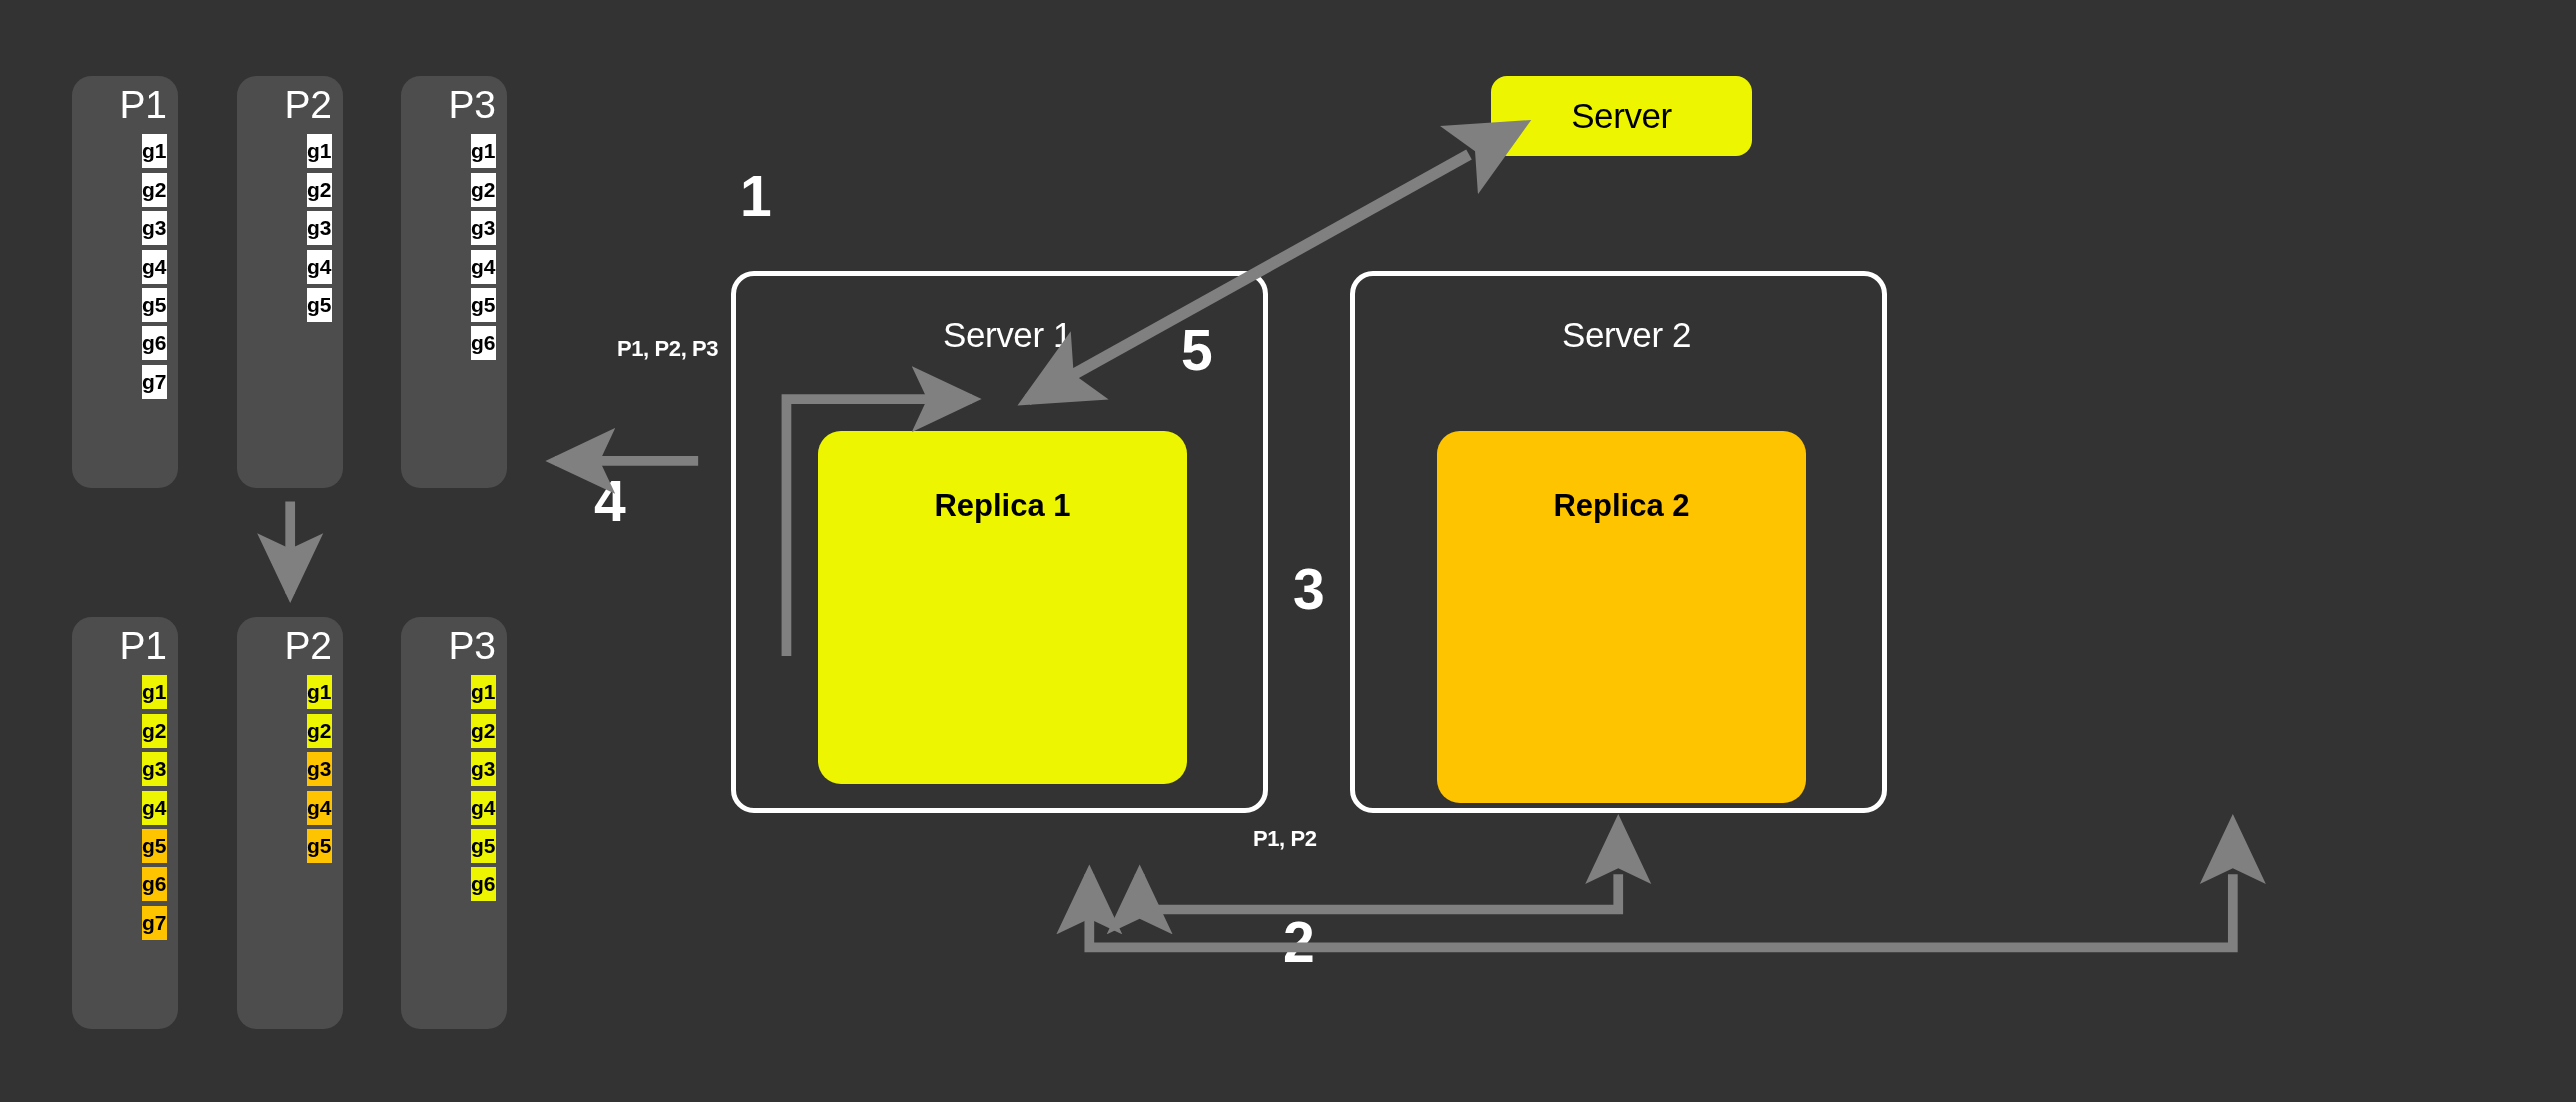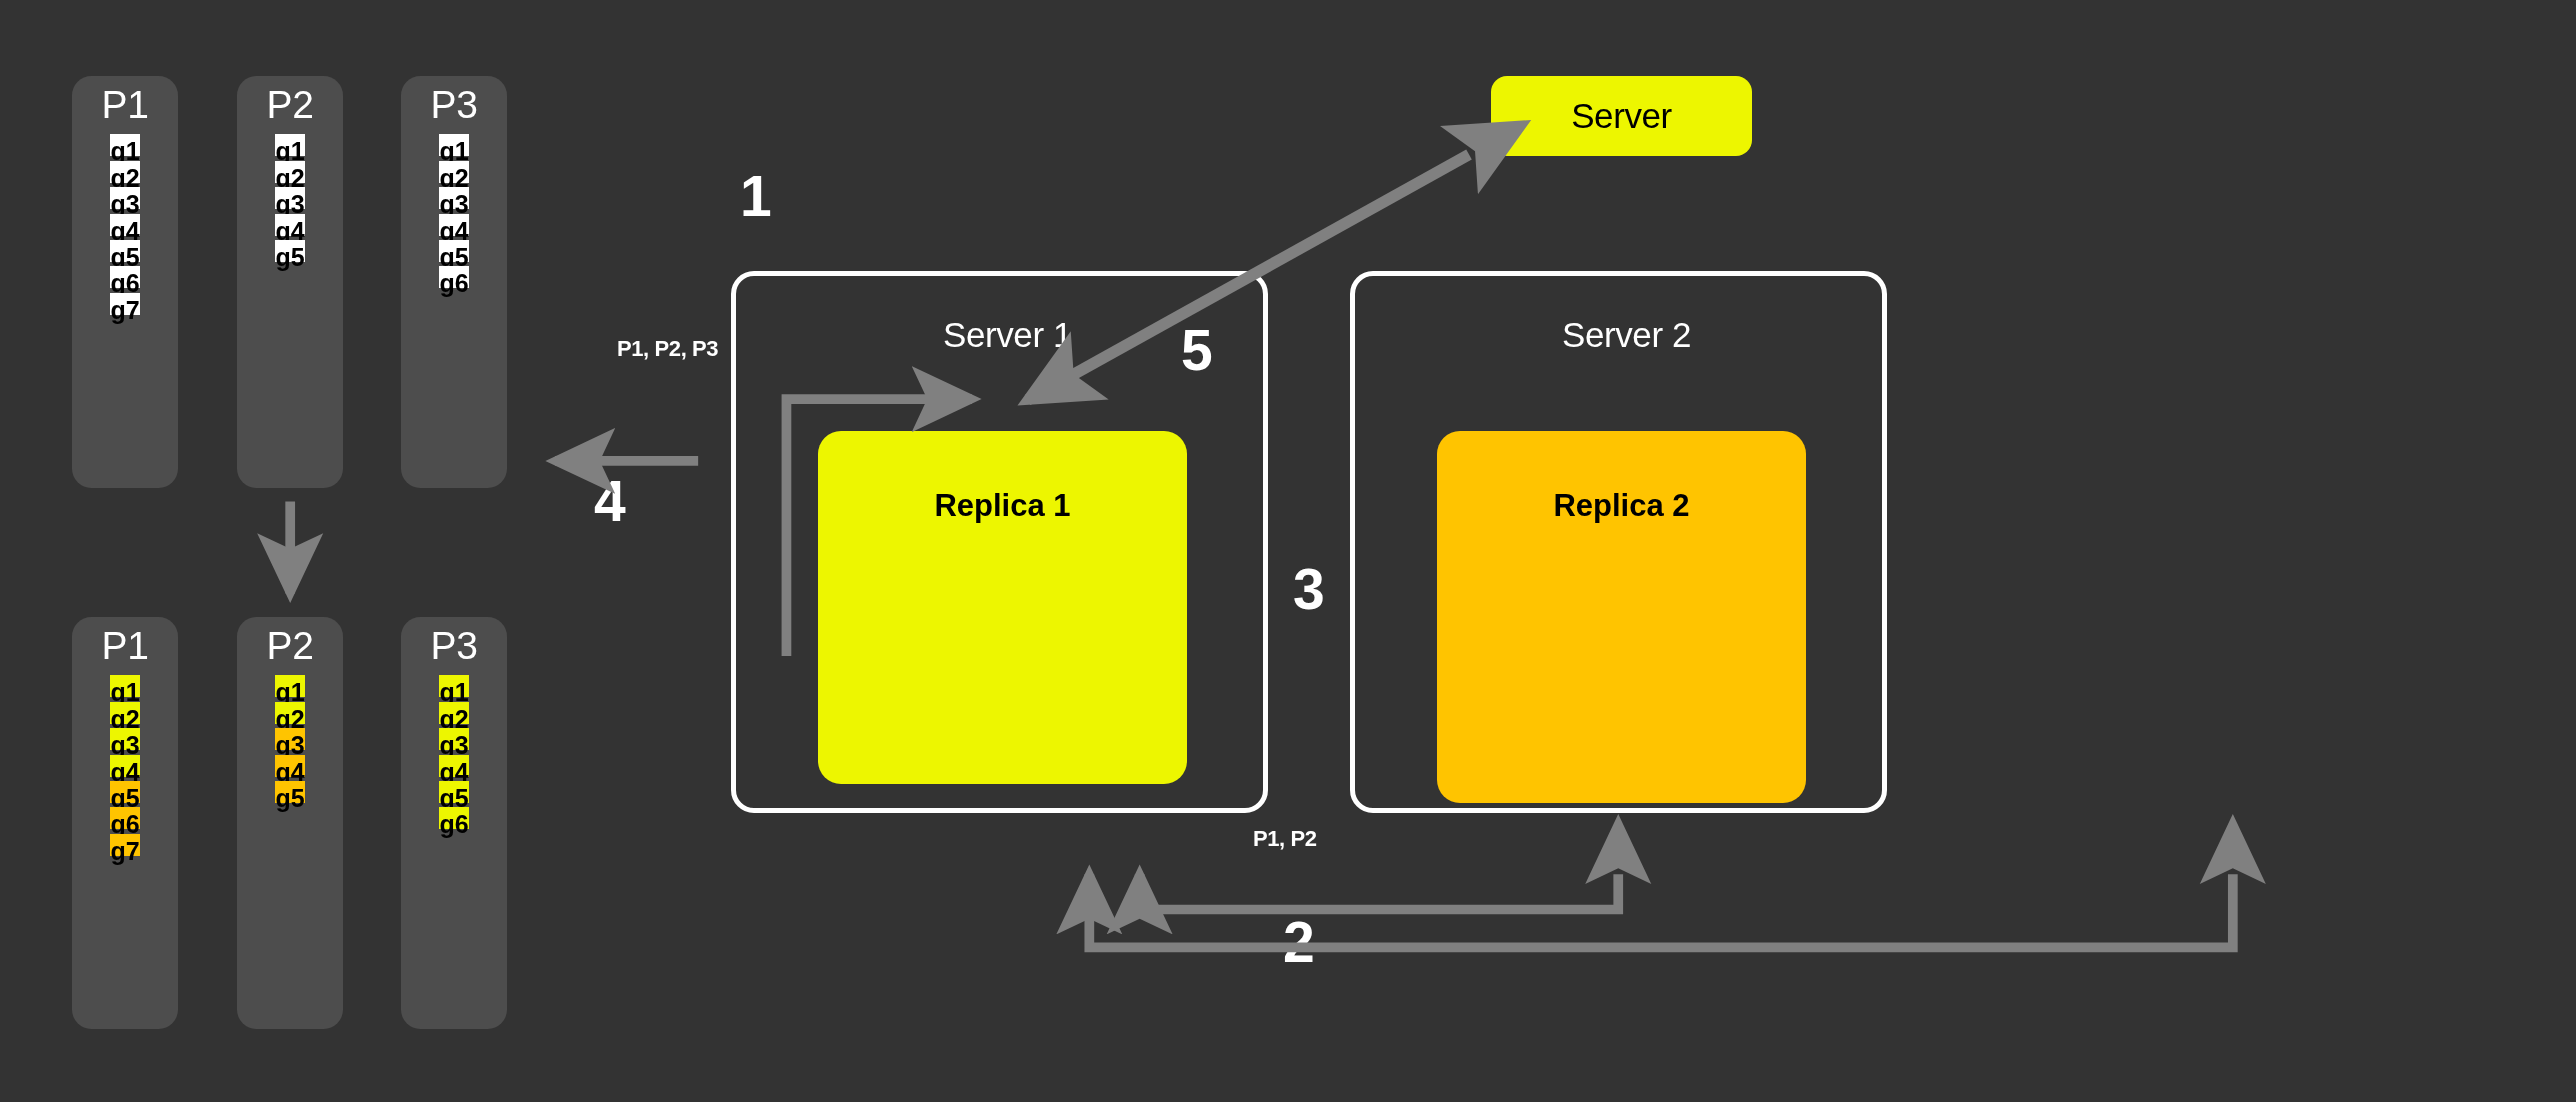--- a/index.html
+++ b/index.html
@@ -23,36 +23,36 @@
   
   .pcol {
     position: absolute;
     width: 106px;
     background: #4d4d4d;
     border-radius: 19.4px;
     box-sizing: border-box;
     padding: 8.8px 11.5px 12.4px 11.5px;
     display: flex;
     flex-direction: column;
-    align-items: center;
+    align-items: flex-end;
   }
   .pcol-title {
     color: #ffffff;
     font-size: 39px;
     font-weight: 400;
     text-align: center;
     line-height: 1.0;
     margin-bottom: 10.6px;
     letter-spacing: -0.4px;
   }
   .gcell {
-    height: 22px;
+    height: 34px;
     line-height: 34px;
     text-align: center;
-    font-size: 25px;
+    font-size: 21px;
     font-weight: bold;
     color: #000000;
     background: #ffffff;
     margin-bottom: 4.4px;
   }
   .gcell.yellow { background: #edf600; }
   .gcell.orange { background: #ffc400; }
   .gcell.white  { background: #ffffff; }
 
   

